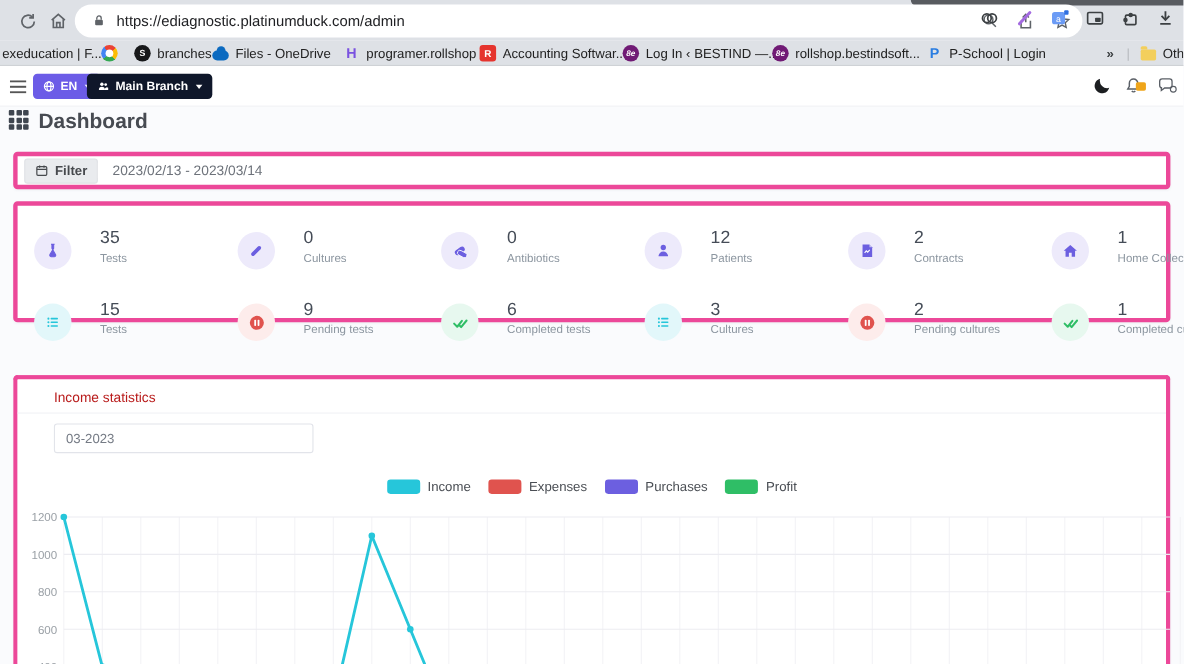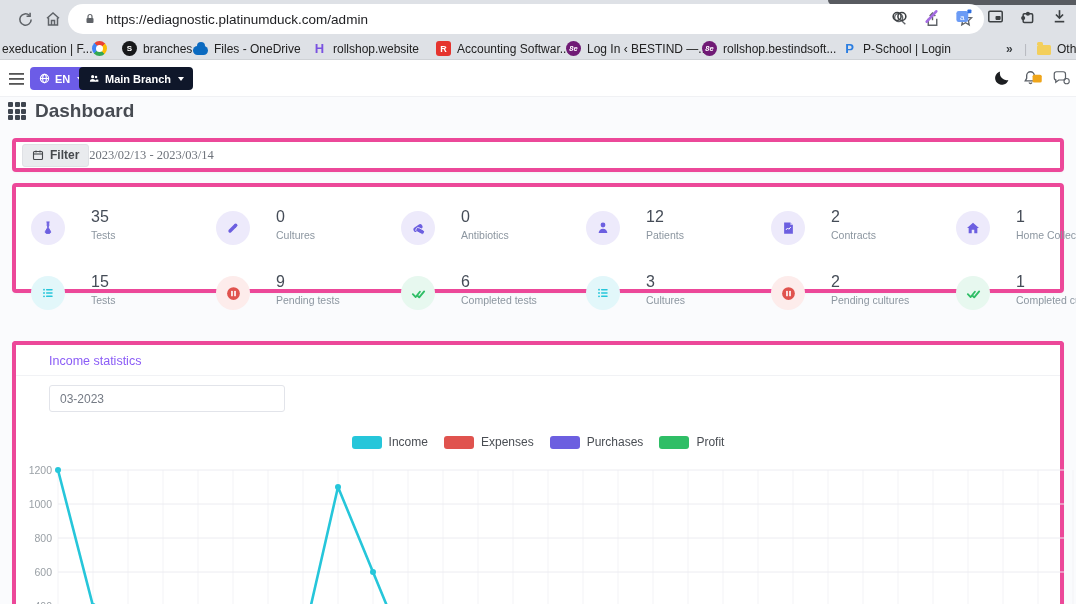--- a/index.html
+++ b/index.html
@@ -28,32 +28,32 @@
   .fav-r{width:14px;height:14px;border-radius:3px;background:#e5342e;color:#fff;font-size:9px;display:flex;align-items:center;justify-content:center}
   .fav-be{width:14px;height:14px;border-radius:50%;background:#701a75;color:#fff;font-size:7.5px;font-style:italic;display:flex;align-items:center;justify-content:center}
   .fav-p{color:#2a7de1;font-size:13px;font-weight:bold}
   .fav-folder{width:14px;height:10px;background:#f3cf5c;border-radius:1.5px;position:relative;margin-top:2px}
   .fav-folder::before{content:"";position:absolute;left:0;top:-3px;width:6px;height:3px;background:#f3cf5c;border-radius:1.5px 1.5px 0 0}
   
   .appbar{position:absolute;left:0;top:60px;width:1076px;height:37px;background:#fff;border-bottom:1px solid #f0f1f4}
   .btn{display:flex;align-items:center;gap:5px;color:#fff;font-size:11px;font-weight:bold;border-radius:4px;padding:0 9px;height:23px}
   .caret{width:0;height:0;border-left:3.5px solid transparent;border-right:3.5px solid transparent;border-top:4px solid #fff;margin-left:2px}
   
-  .pagehead{position:absolute;left:8px;top:100px;display:flex;align-items:center;gap:9px;color:#474b52}
+  .pagehead{position:absolute;left:8px;top:100px;display:flex;align-items:flex-start;gap:9px;color:#474b52}
   .pagehead h1{font-size:19px;font-weight:600}
   .card{position:absolute;left:12px;width:1052px;background:#fff;border:4px solid #ec4899;border-radius:4px;box-shadow:0 1px 2px rgba(60,70,90,.04)}
   .filtergroup{display:flex;align-items:center;height:100%;padding:5px 6px}
   .filterlabel{display:flex;align-items:center;gap:6px;background:#e9ebee;border:1px solid #dfe1e5;border-radius:3px;height:23px;padding:0 9px;font-size:12px;font-weight:bold;color:#46494d}
-  .filtergroup input{flex:1;border:none;outline:none;font-size:12.5px;color:#6d727a;font-family:Liberation Serif, serif}
+  .filtergroup input{flex:1;border:none;outline:none;font-size:12.5px;color:#6d727a;padding-left:13px;font-family:Liberation Sans, sans-serif}
   .stat{position:absolute;width:180px;height:56px}
   .stat .bubble{position:absolute;left:0;top:1px;width:34px;height:34px;border-radius:50%;display:flex;align-items:center;justify-content:center}
   .stat .num{position:absolute;left:60px;top:-2px;font-size:16px;font-weight:500;color:#454c57}
   .stat .lbl{position:absolute;left:60px;top:19px;font-size:10.5px;color:#8c96a0;white-space:nowrap}
   .bg-purple{background:#edeafb}.bg-cyan{background:#e2f7fa}.bg-red{background:#fdeceb}.bg-green{background:#e7f8ef}
-  .cardtitle{position:absolute;left:33px;top:9px;font-size:12.5px;color:#8b5cf6}
+  .cardtitle{position:absolute;left:33px;top:9px;font-size:12.5px;color:#b91c1c}
   .cardhead-sep{position:absolute;left:0;top:30px;width:100%;border-top:1px solid #f1f2f5}
   .minput{position:absolute;left:33px;top:40px;width:236px;height:27px;border:1px solid #e2e4ea;border-radius:3px;font-size:12px;color:#757b85;padding:0 10px;outline:none;font-family:"Liberation Sans",sans-serif}
   .mselect{position:absolute;left:279px;top:40px;width:268px;height:27px;border:1px solid #e2e4ea;border-radius:3px;font-size:12px;color:#4a4d52;display:flex;align-items:center;padding:0 10px;background:#fff}
   .mselect .chev{position:absolute;right:9px;top:9px;width:8px;height:8px;border-right:1.8px solid #3c4043;border-bottom:1.8px solid #3c4043;transform:rotate(45deg) scale(.9);margin-top:-2px}
   .legend{position:absolute;left:0;top:90px;width:100%;display:flex;justify-content:center;gap:16px}
   .legend-item{display:flex;align-items:center;gap:7px;font-size:12px;color:#4a4e54}
   .swatch{width:30px;height:13px;border-radius:3px}
   .gridicon{display:grid;grid-template-columns:repeat(3,5px);grid-template-rows:repeat(3,5px);gap:1.5px}
   .gridicon span{background:#3f4650;border-radius:1px}
 </style>
@@ -143,21 +143,21 @@
       <span>branches</span>
     </div>
   <div class="bm" style="left:193px">
       <span class="fav">
         <span class="fav-cloud"></span>
       </span>
       <span>Files - OneDrive</span>
     </div>
   <div class="bm" style="left:312px">
       <span class="fav fav-h">H</span>
-      <span>rollshop.website</span>
+      <span>programer.rollshop</span>
     </div>
   <div class="bm" style="left:436px">
       <span class="fav fav-r">R</span>
       <span>Accounting Softwar...</span>
     </div>
   <div class="bm" style="left:566px">
       <span class="fav fav-be">8e</span>
       <span>Log In ‹ BESTIND —...</span>
     </div>
   <div class="bm" style="left:702px">

